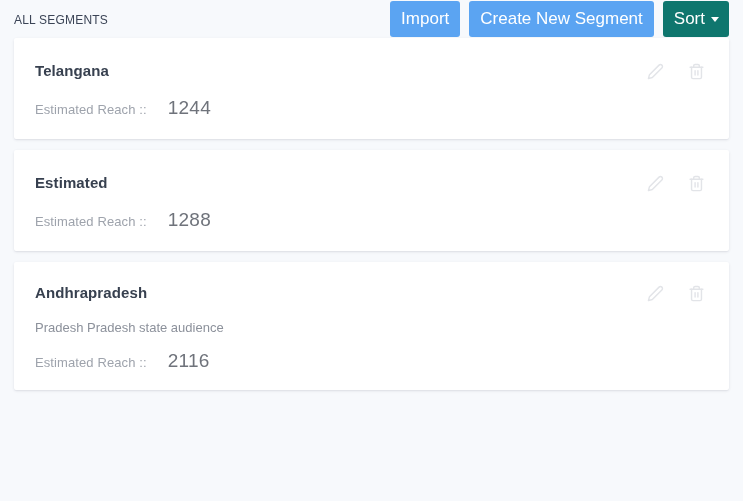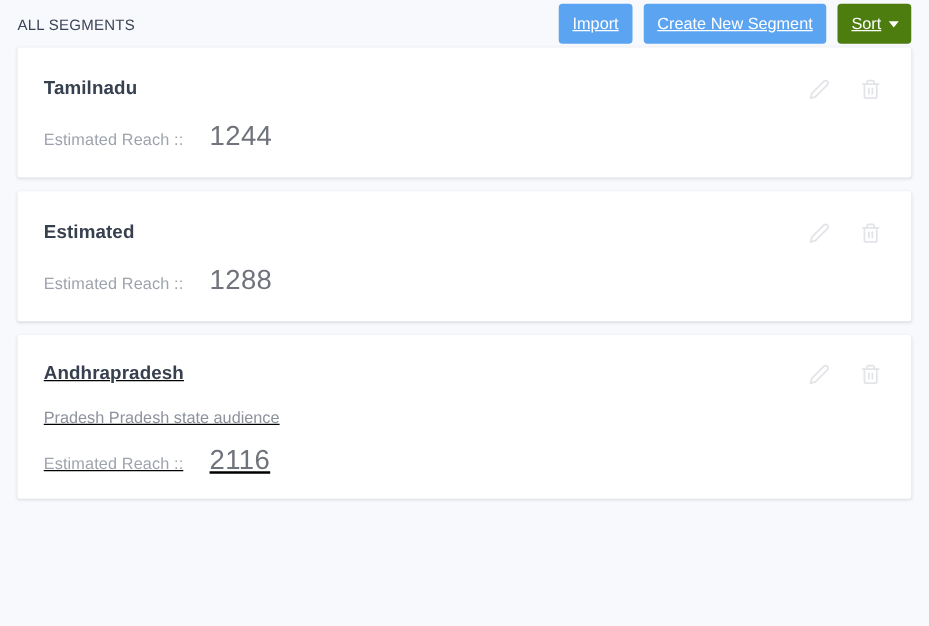--- a/index.html
+++ b/index.html
@@ -38,30 +38,29 @@
   .header-actions {
     display: flex;
     align-items: center;
     gap: 9px;
   }
   .btn {
     border: none;
     outline: none;
     cursor: pointer;
     font-family: "Liberation Sans", sans-serif;
-    font-size: 13px;
+    font-size: 17px;
     line-height: 1;
     color: #ffffff;
     border-radius: 3px;
     padding: 9px 11px 10px 11px;
     white-space: nowrap;
-    text-decoration: underline;
   }
   .btn-light-blue { background: #5ba4f2; }
-  .btn-dark-blue  { background: #4d7c0f; }
+  .btn-dark-blue  { background: #0f766e; }
   .btn-sort {
     display: inline-flex;
     align-items: center;
     gap: 6px;
     padding-right: 10px;
   }
   .caret {
     width: 0;
     height: 0;
     border-left: 4px solid transparent;
@@ -124,27 +123,27 @@
     display: flex;
     align-items: baseline;
     gap: 21px;
   }
   .reach-label {
     font-size: 13px;
     color: #9ea3ac;
     letter-spacing: 0.1px;
   }
   .reach-value {
-    font-size: 22px;
+    font-size: 19px;
     color: #6f737b;
     letter-spacing: 0.3px;
     line-height: 1;
   }
   
-  .segment-card.has-desc { padding-top: 22px; padding-bottom: 20px; text-decoration: underline; }
+  .segment-card.has-desc { padding-top: 22px; padding-bottom: 20px; }
   .segment-card.has-desc .reach-row { margin-top: 14px; }
 </style>
 </head>
 <body>
 
 <div class="page">
 
   <div class="page-header">
     <h1 class="page-title">ALL SEGMENTS</h1>
 
@@ -157,21 +156,21 @@
         <span>Sort</span>
         <span class="caret"></span>
       </button>
     </div>
   </div>
 
   <div class="segment-list">
 
     <div class="segment-card">
       <div class="card-top">
-        <h2 class="segment-name">Tamilnadu</h2>
+        <h2 class="segment-name">Telangana</h2>
         <div class="card-icons">
           <button class="icon-btn" aria-label="Edit">
             <svg width="17" height="17" viewBox="0 0 24 24" fill="none" stroke="currentColor" stroke-width="2" stroke-linecap="round" stroke-linejoin="round">
               <path d="M17 3a2.828 2.828 0 1 1 4 4L7.5 20.5 2 22l1.5-5.5L17 3z"></path>
             </svg>
           </button>
           <button class="icon-btn" aria-label="Delete">
             <svg width="17" height="17" viewBox="0 0 24 24" fill="none" stroke="currentColor" stroke-width="2" stroke-linecap="round" stroke-linejoin="round">
               <polyline points="3 6 5 6 21 6"></polyline>
               <path d="M19 6v14a2 2 0 0 1-2 2H7a2 2 0 0 1-2-2V6m3 0V4a2 2 0 0 1 2-2h4a2 2 0 0 1 2 2v2"></path>

